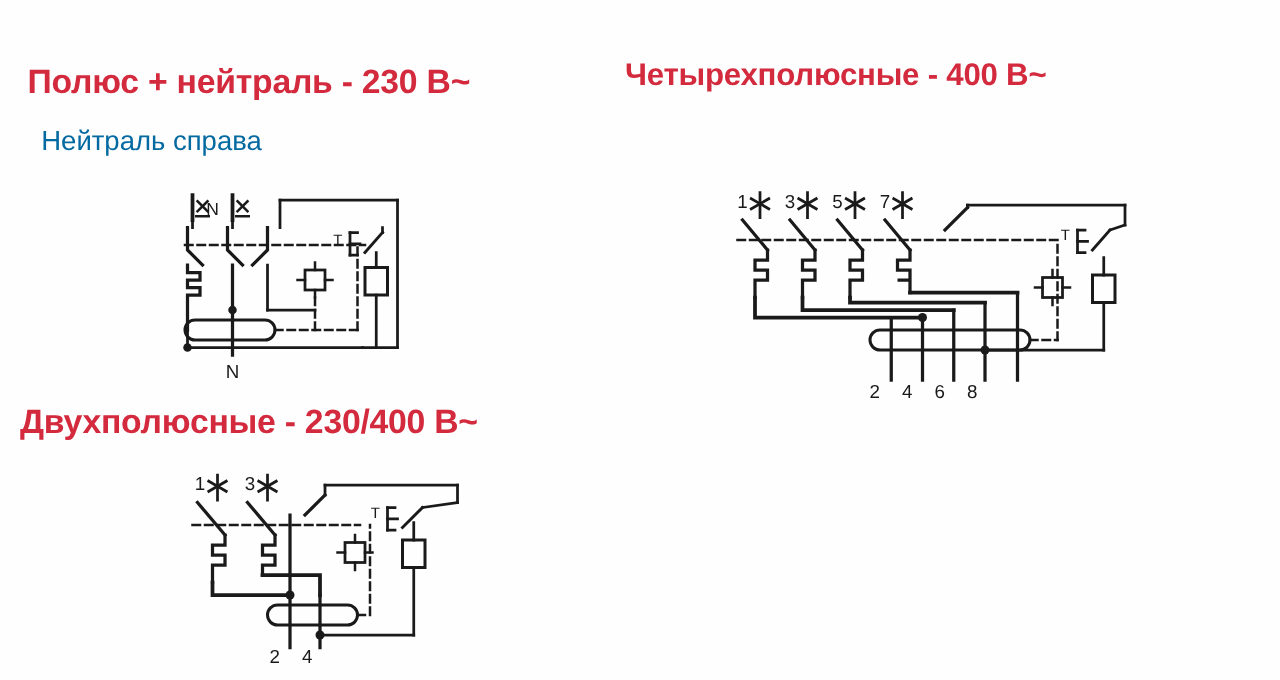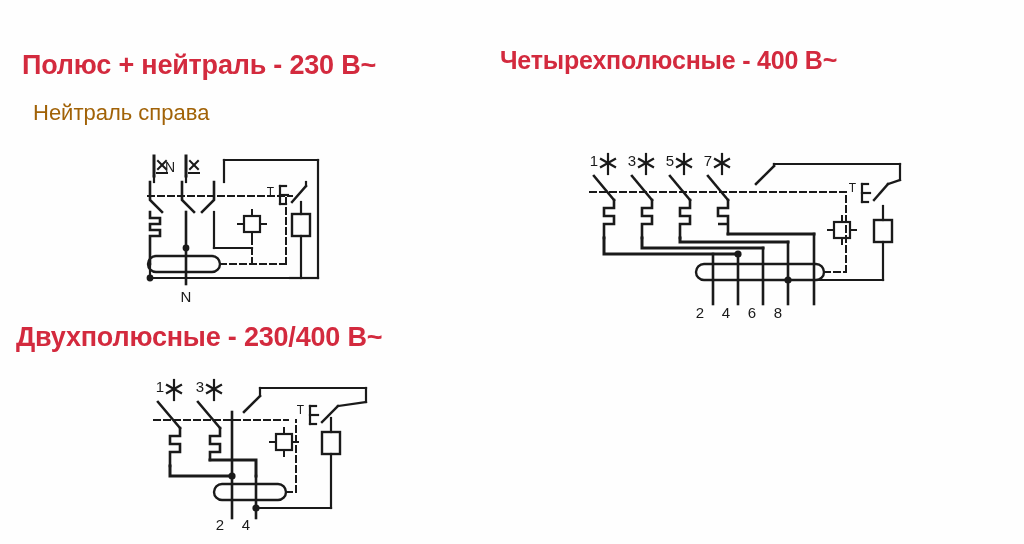--- a/index.html
+++ b/index.html
@@ -43,21 +43,21 @@
   #title-3 {
     left: 16px;
     top: 322px;
     font-size: 27px;
   }
   .subtitle {
     position: absolute;
     left: 33px;
     top: 100px;
     font-size: 22px;
-    color: #a16207;
+    color: #0369a1;
     white-space: nowrap;
   }
 
   
   .diagram {
     position: absolute;
   }
   #diagram-1pn { left: 140px; top: 152px; width: 200px; height: 155px; }
   #diagram-4p  { left: 578px; top: 146px; width: 330px; height: 175px; }
   #diagram-2p  { left: 140px; top: 372px; width: 235px; height: 160px; }

